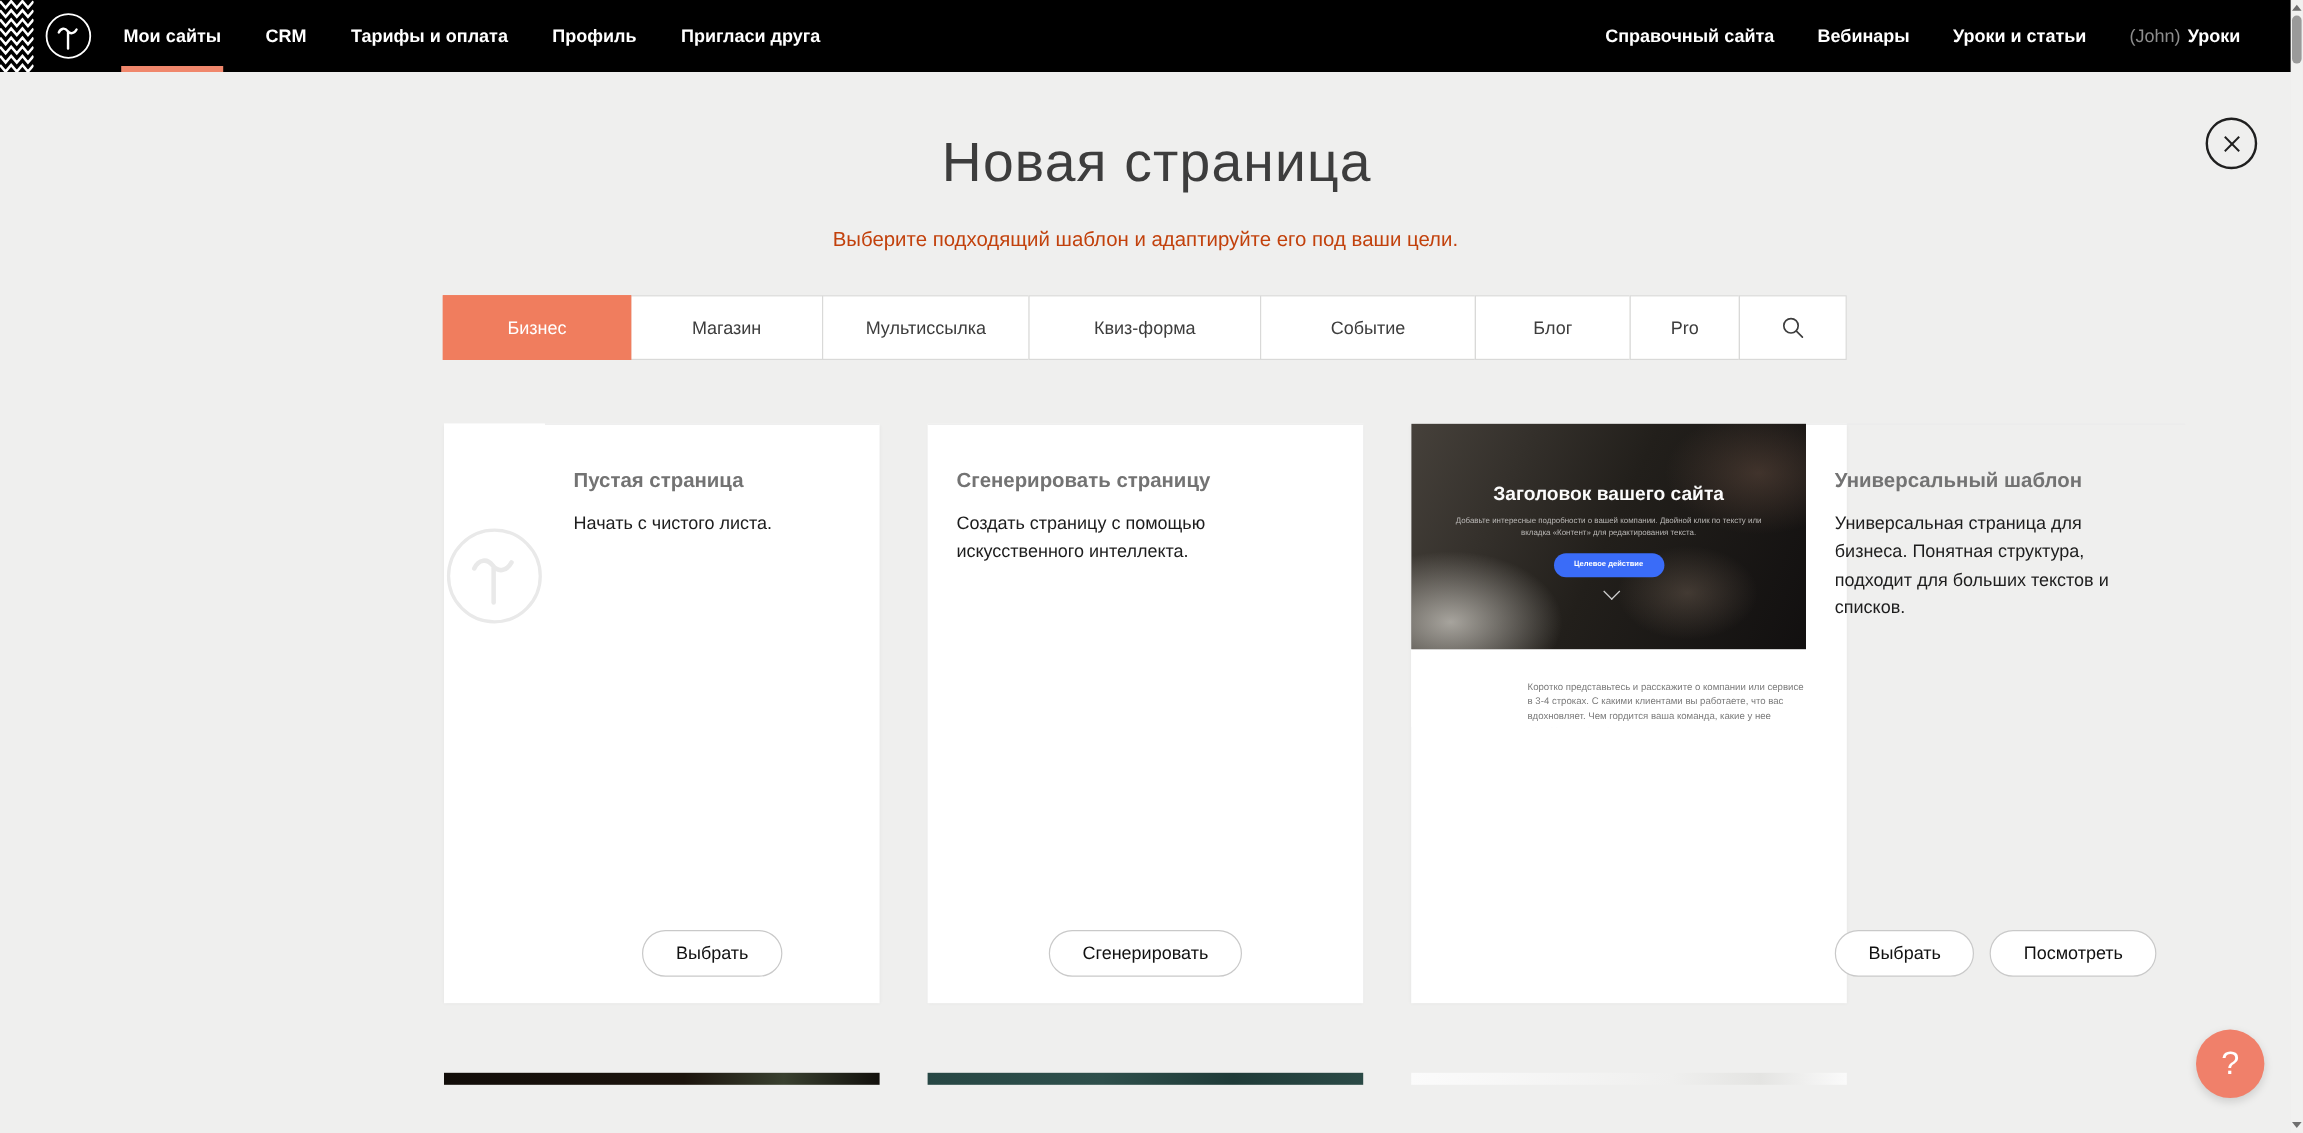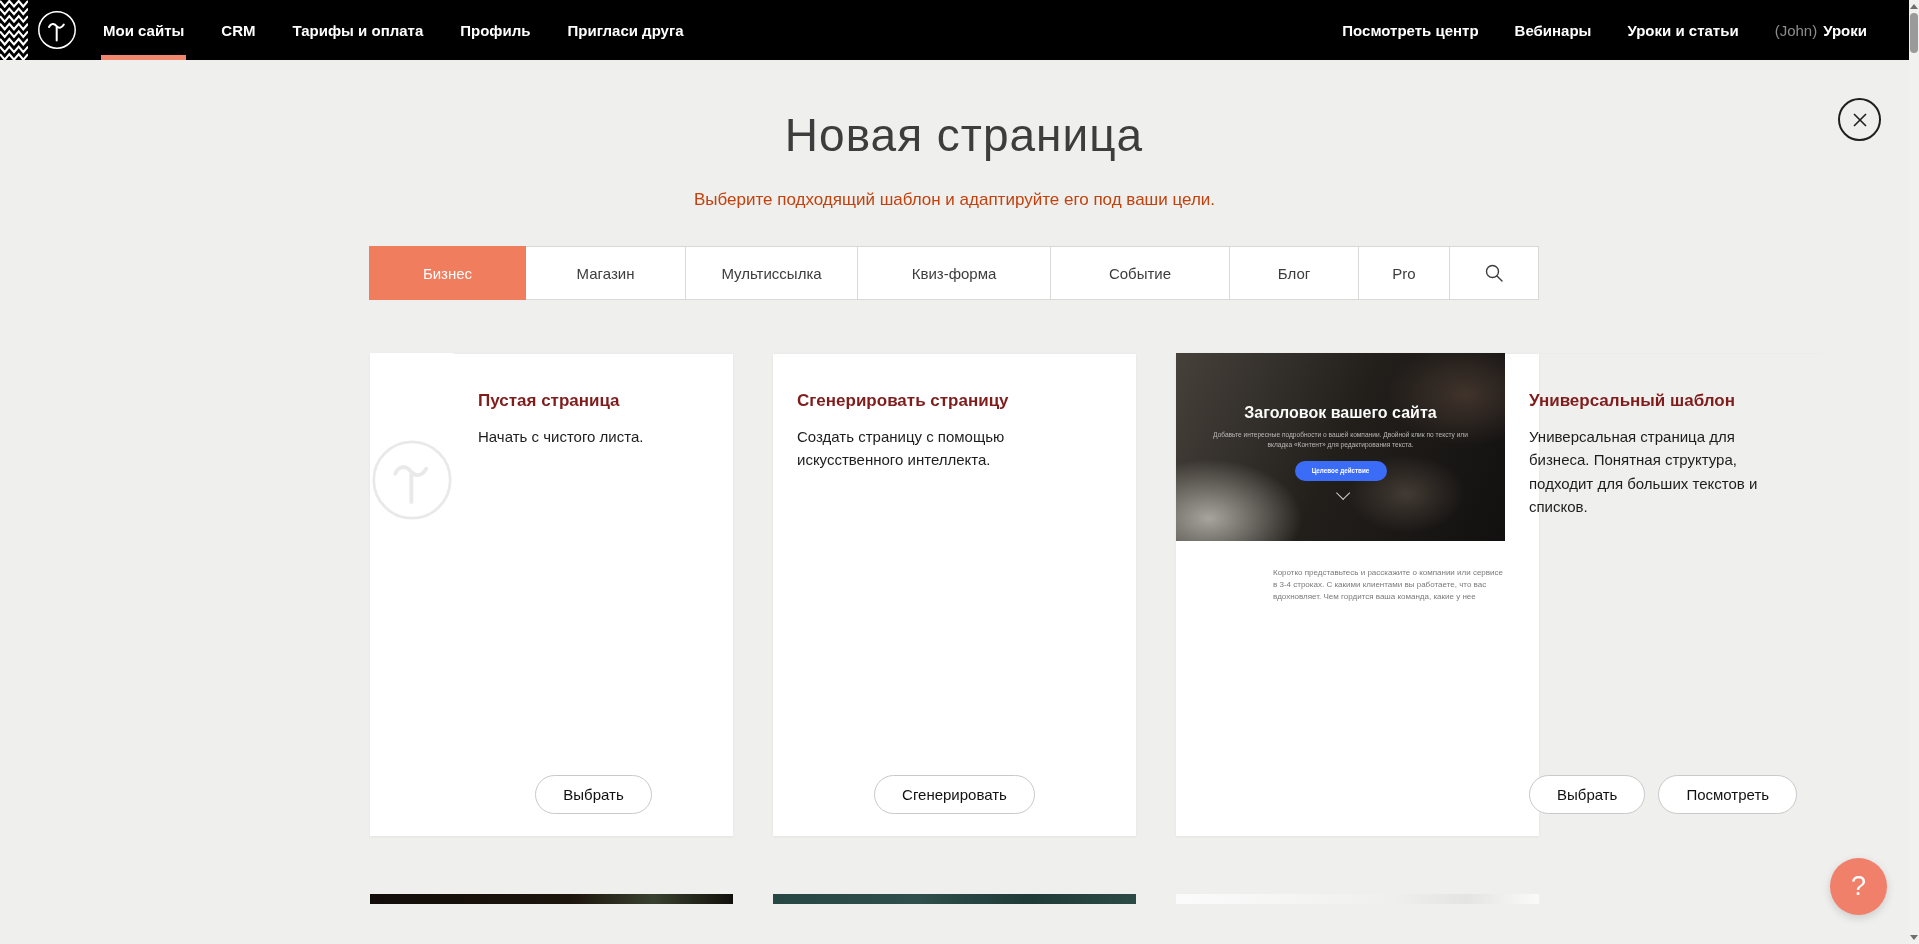--- a/index.html
+++ b/index.html
@@ -40,21 +40,21 @@
          display:flex; align-items:center; justify-content:center; font-size:15px; color:#3d3d3d; cursor:pointer; }
   .tab.active { background:#f07d5e; border-color:#f07d5e; color:#fff; z-index:2; }
   .tab-search svg { display:block; }
 
   
   .cards { margin-top:53px; display:flex; justify-content:center; gap:40px; }
   .card { width:363px; height:483px; background:#fff; display:flex; flex-direction:row;
           box-shadow:0 1px 3px rgba(0,0,0,0.05); }
   .card-preview { height:253px; position:relative; overflow:hidden; flex:0 0 auto; }
   .card-body { flex:1; border-top:1px solid #ececec; padding:37px 24px 22px 24px; display:flex; flex-direction:column; }
-  .card-title { font-size:17px; font-weight:700; color:#7f1d1d; }
+  .card-title { font-size:17px; font-weight:700; color:#737373; }
   .card-desc { margin-top:14px; font-size:15px; line-height:1.55; color:#1d1d1d; }
   .card-buttons { margin-top:auto; display:flex; gap:13px;justify-content:center; }
   .pill { background:#fff; border:1px solid #c9c9c9; border-radius:24px; padding:10px 27px;
           font-size:15px; color:#111; font-family:inherit; cursor:pointer; }
 
   
   .blank-preview { display:flex; align-items:center; justify-content:center; background:#fff; }
 
   
   .ai-preview { background:#252323; }
@@ -163,21 +163,21 @@
     <div class="nav-item">
       <span>Профиль</span>
     </div>
     <div class="nav-item">
       <span>Пригласи друга</span>
     </div>
   </div>
 
   <div class="nav-right">
     <div class="nav-item">
-      <span>Посмотреть центр</span>
+      <span>Справочный сайта</span>
     </div>
     <div class="nav-item">
       <span>Вебинары</span>
     </div>
     <div class="nav-item">
       <span>Уроки и статьи</span>
     </div>
     <div class="nav-user">
       <span class="uname">(John)</span>
       <span class="logout">Уроки</span>

